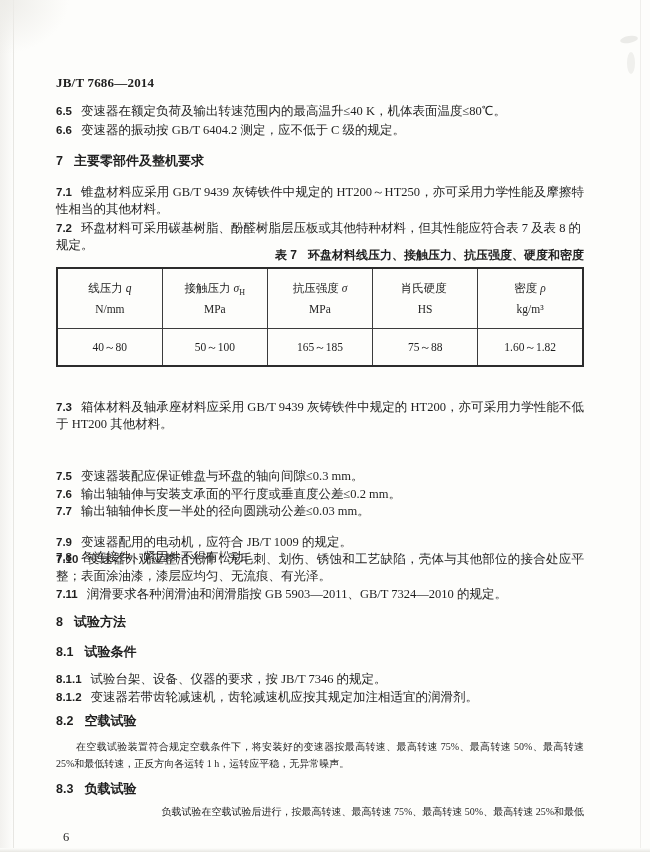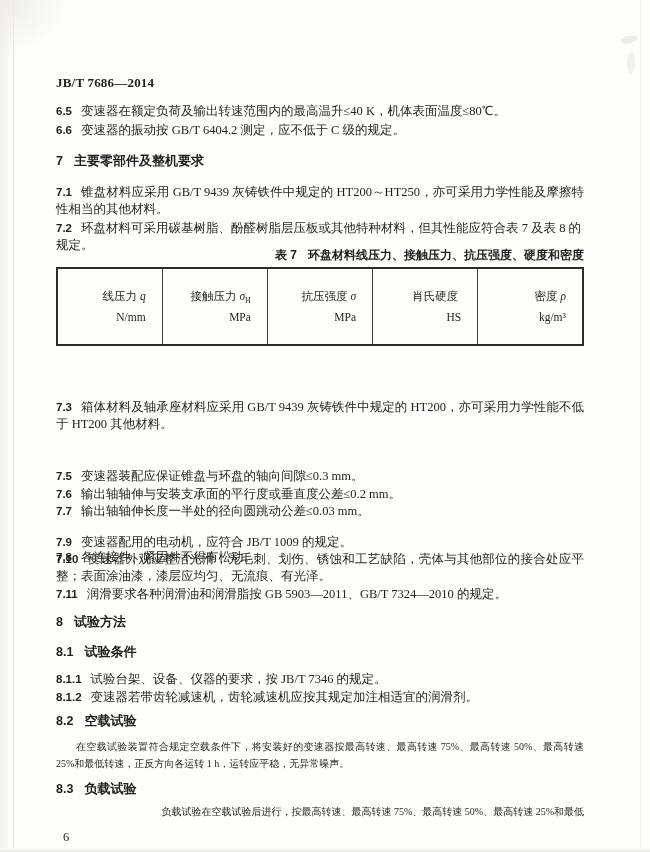--- a/index.html
+++ b/index.html
@@ -34,22 +34,22 @@
 
   .para{position:absolute;left:0;width:528px;font-size:10px;line-height:17px;
     text-indent:2em;text-align:justify;}
 
   .caption{position:absolute;left:0;width:528px;text-align:right;
     font-family:"Liberation Sans", sans-serif;font-weight:bold;font-size:12px;line-height:15px;}
   .cap-gap{display:inline-block;width:11px;}
 
   table.spec{position:absolute;left:0;width:528px;border-collapse:collapse;table-layout:fixed;
     font-size:11.5px;border:2px solid #2c2c2c;}
-  table.spec th, table.spec td{border:1px solid #3c3c3c;text-align:right;
-    font-weight:normal;padding:16px;vertical-align:middle;}
+  table.spec th, table.spec td{border:1px solid #3c3c3c;text-align:center;
+    font-weight:normal;padding:8px;vertical-align:middle;}
   .th-name{line-height:16px;padding-top:3px;}
   .th-unit{line-height:16px;padding-bottom:3px;}
   td.val{height:20px;line-height:20px;}
   .var{font-style:italic;font-family:"Liberation Serif", serif;margin-left:3px;}
   .var8{font-style:italic;font-family:"Liberation Serif", serif;margin-left:9px;}
   sub.subv{font-size:8px;}
   table.t8 th{height:21px;line-height:21px;}
 
   .page-number{position:absolute;left:7px;top:830px;font-size:12.5px;
     font-family:"Liberation Serif", serif;}
@@ -107,20 +107,27 @@
       </th>
       <th>
         <div class="th-name"><span>肖氏硬度</span><span class="var"></span><sub class="subv"></sub></div>
         <div class="th-unit">HS</div>
       </th>
       <th>
         <div class="th-name"><span>密度</span><span class="var">ρ</span><sub class="subv"></sub></div>
         <div class="th-unit">kg/m³</div>
       </th>
     </tr>
+    <tr>
+      <td class="val">40～80</td>
+      <td class="val">50～100</td>
+      <td class="val">165～185</td>
+      <td class="val">75～88</td>
+      <td class="val">1.60～1.82</td>
+    </tr>
   </tbody>
     </table>
 
 
 
   <div class="clause just" style="top:399px">
     <span class="num">7.3</span><span>箱体材料及轴承座材料应采用 GB/T 9439 灰铸铁件中规定的 HT200，亦可采用力学性能不低于 HT200 其他材料。</span>
   </div>
   <div class="clause" style="top:468px">
     <span class="num">7.5</span><span>变速器装配应保证锥盘与环盘的轴向间隙≤0.3 mm。</span>

